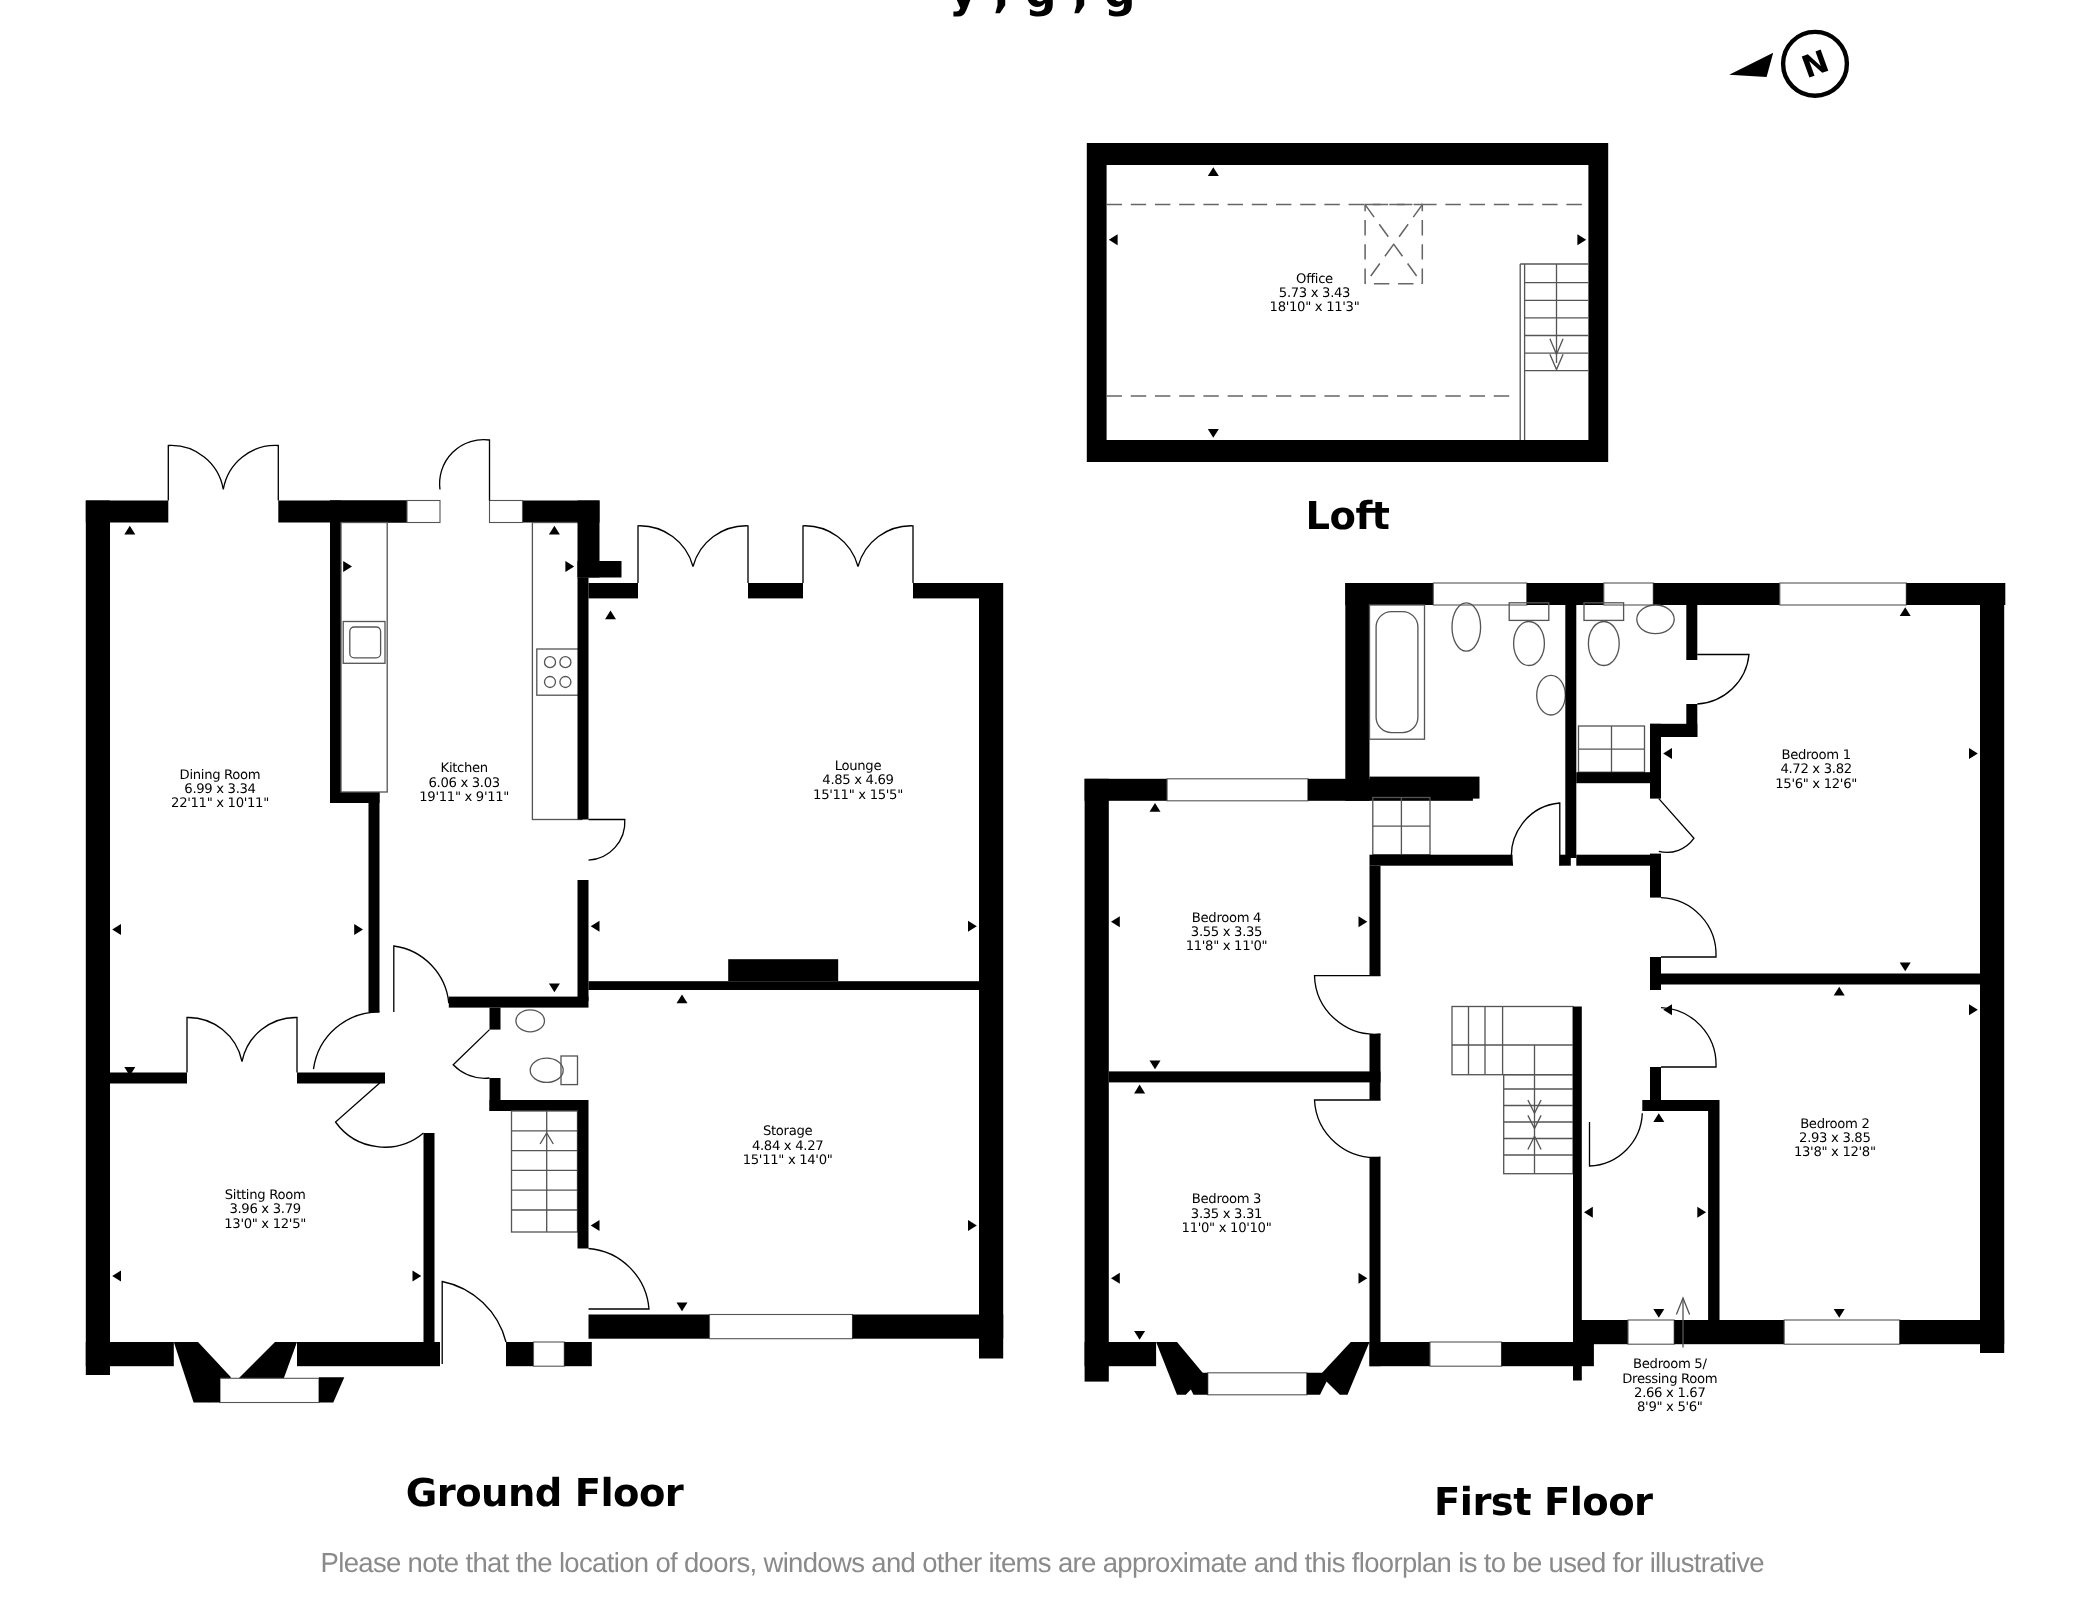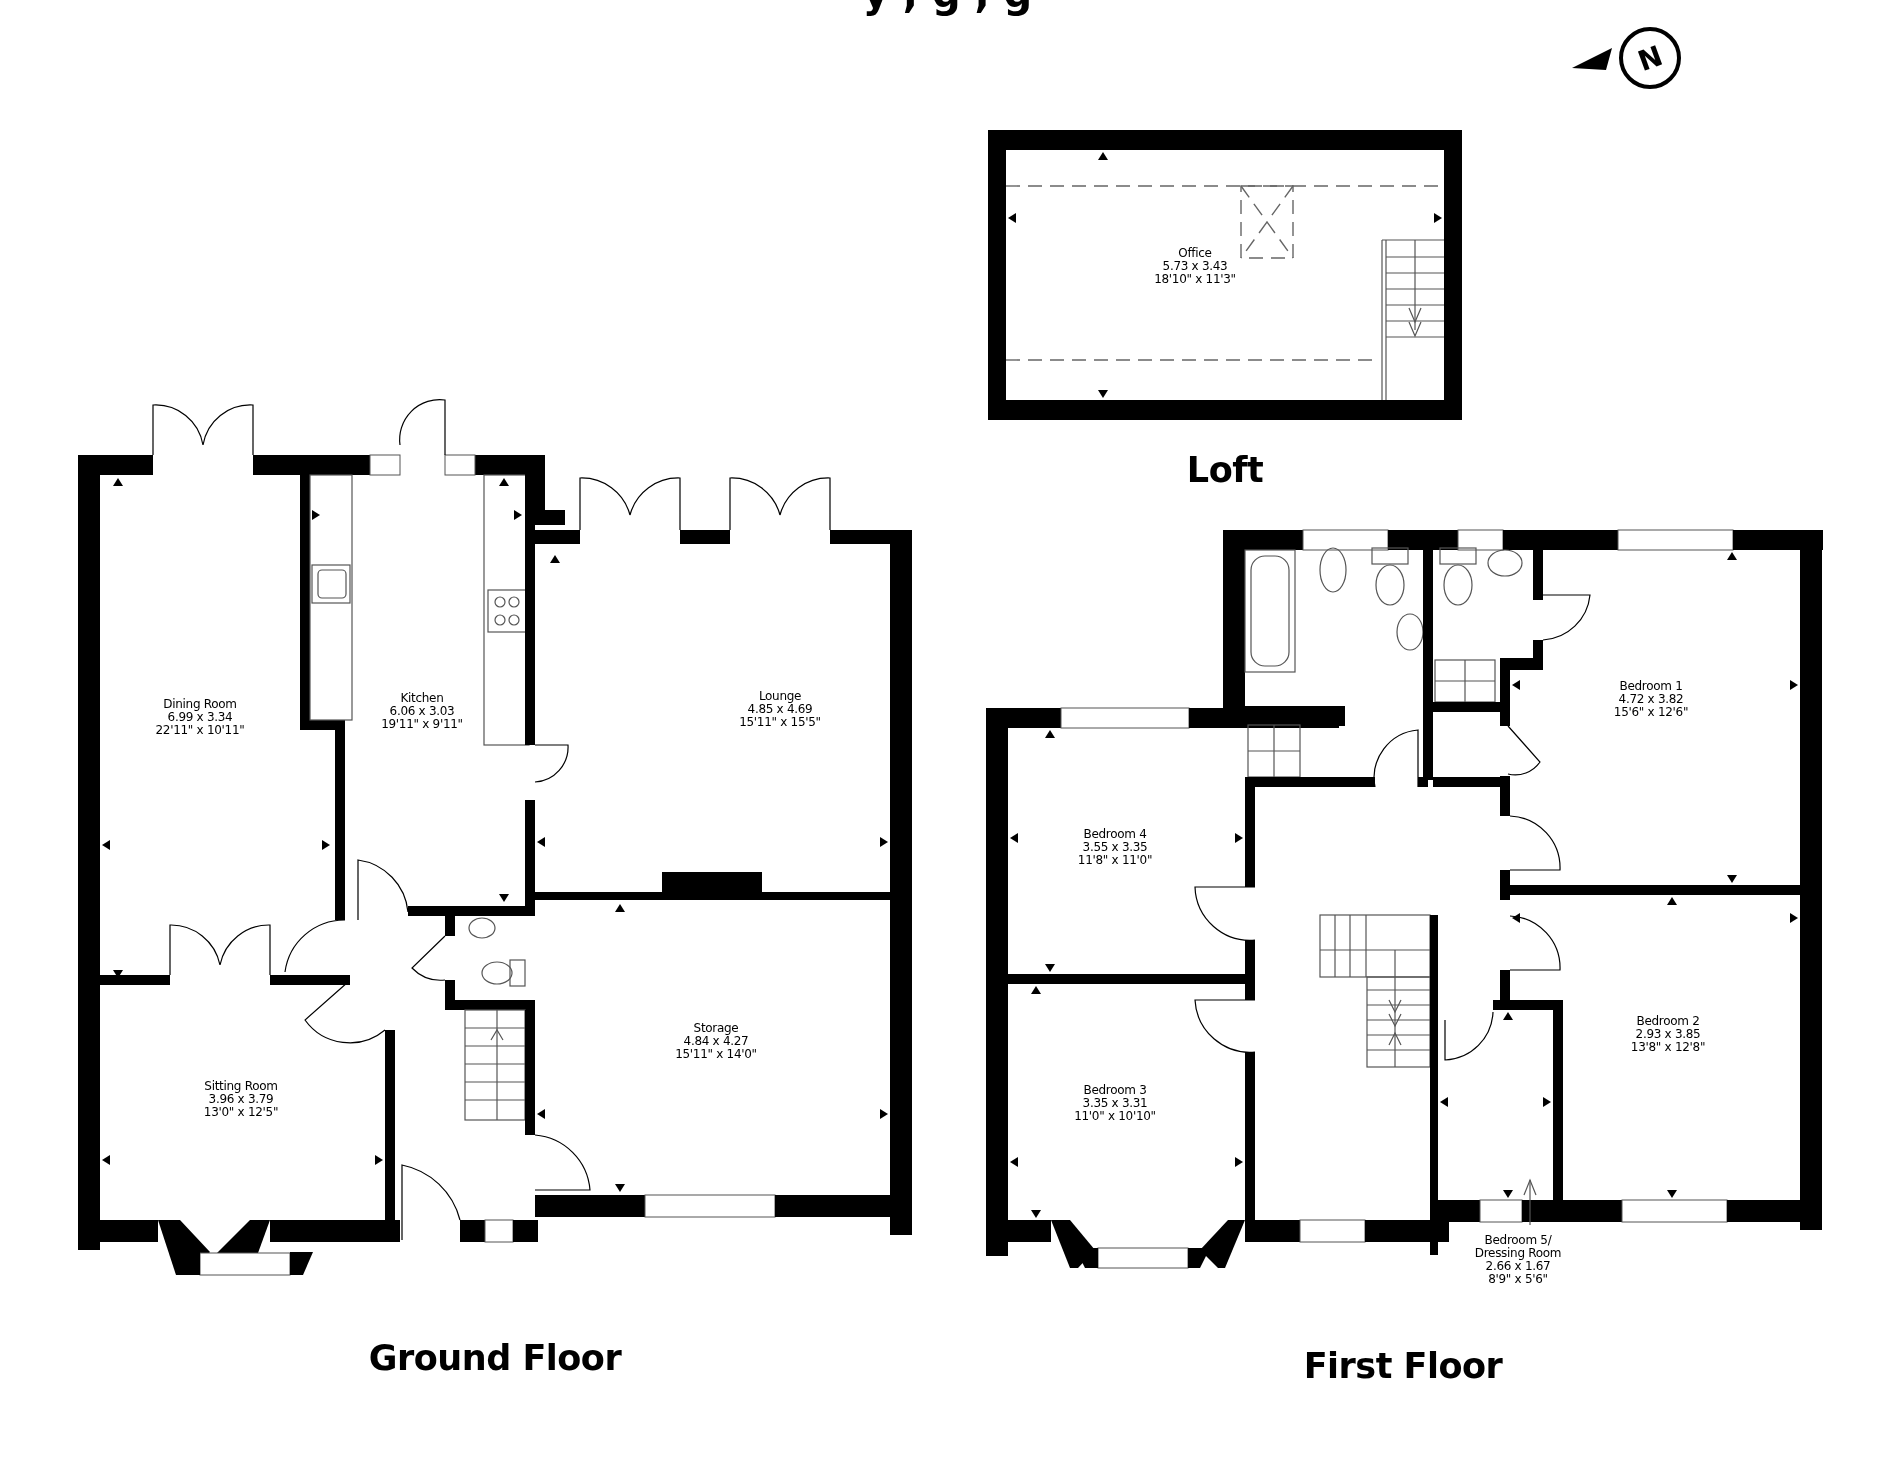--- a/index.html
+++ b/index.html
@@ -383,13 +383,14 @@
 </div>
 <div class="lbl room" style="left:1518px; top:1234px;">
   <span>Bedroom 5/</span>
   <span>Dressing Room</span>
   <span>2.66 x 1.67</span>
   <span>8'9" x 5'6"</span>
 </div>
 <div class="lbl floor" style="left:1403px; top:1348px;">First Floor</div>
 
 <div class="disclaimer" style="top:1404px;">
+  <div>Please note that the location of doors, windows and other items are approximate and this floorplan is to be used for illustrative</div>
 </div>
 
 </body></html>

